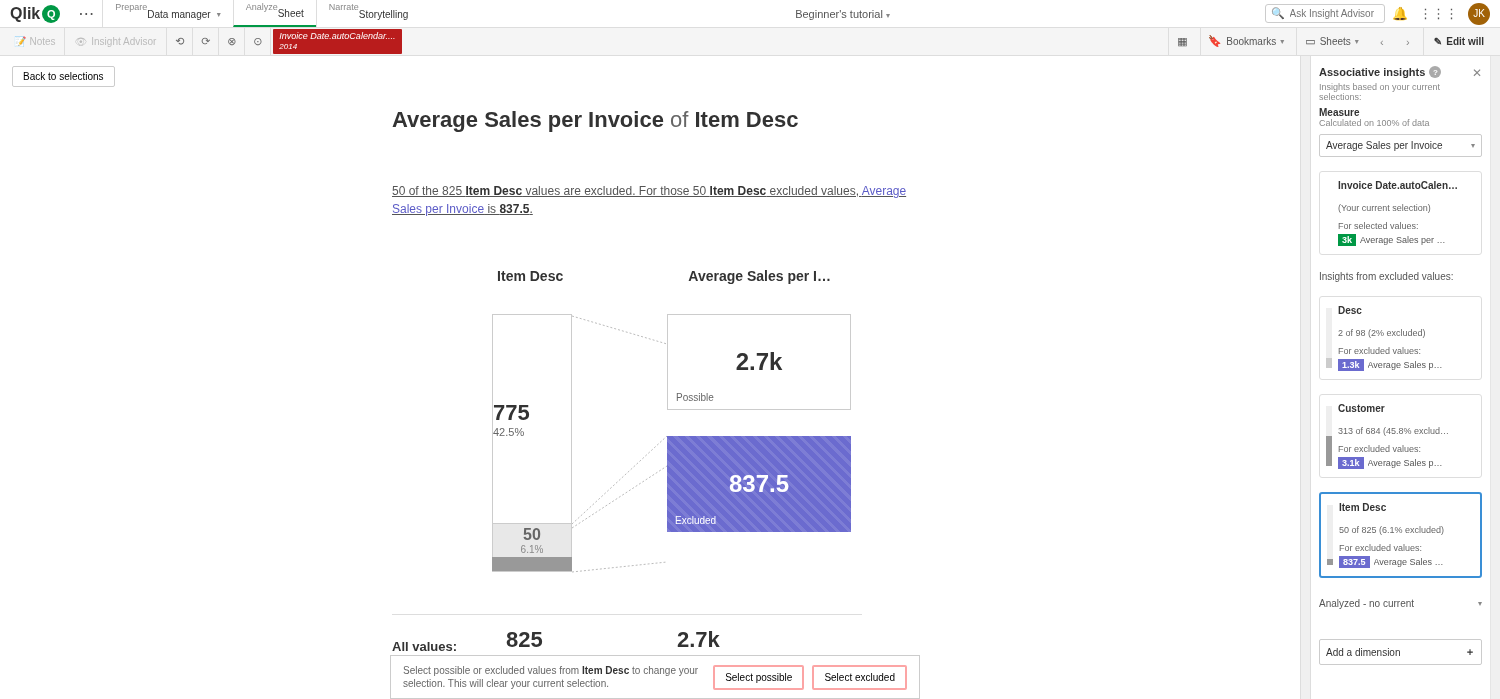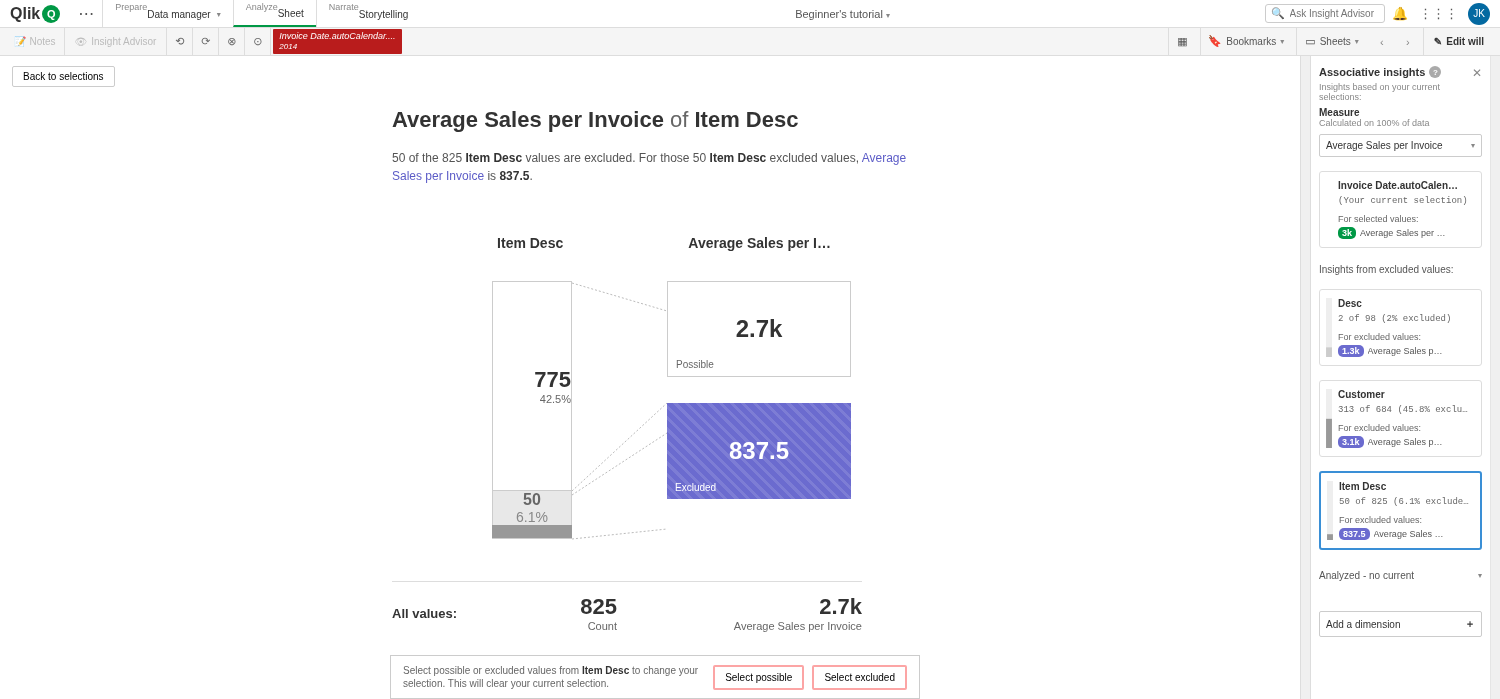--- a/index.html
+++ b/index.html
@@ -15,21 +15,21 @@
 .nav-tab.active { border-bottom: 2px solid #009845; }
 .nav-tab-top { font-size: 9px; color: #888; }
 .nav-tab-bottom { font-size: 10px; color: #333; display: flex; align-items: center; gap: 6px; }
 .dropdown-chevron { font-size: 8px; color: #888; }
 .center-title { flex: 1; text-align: center; font-size: 11px; color: #555; }
 .search-box { display: flex; align-items: center; border: 1px solid #ccc; border-radius: 3px; padding: 2px 6px; width: 120px; margin-right: 8px; }
 .search-box input { border: none; outline: none; font-size: 10px; width: 90px; color: #888; }
 .search-icon { color: #888; font-size: 11px; margin-right: 4px; }
 .top-icons { display: flex; align-items: center; gap: 10px; padding-right: 10px; }
 .bell-icon, .grid-icon { font-size: 13px; color: #555; cursor: pointer; }
-.avatar { width: 22px; height: 22px; border-radius: 50%; background: #0369a1; color: #fff; font-size: 10px; display: flex; align-items: center; justify-content: center; cursor: pointer; }
+.avatar { width: 22px; height: 22px; border-radius: 50%; background: #a16207; color: #fff; font-size: 10px; display: flex; align-items: center; justify-content: center; cursor: pointer; }
 
 
 .toolbar2 { height: 28px; background: #f5f5f5; border-bottom: 1px solid #ddd; display: flex; align-items: center; padding: 0 6px; }
 .notes-btn { font-size: 10px; color: #bbb; padding: 0 8px; display: flex; align-items: center; gap: 3px; border-right: 1px solid #ddd; height: 100%; }
 .insight-btn { font-size: 10px; color: #bbb; padding: 0 10px; display: flex; align-items: center; gap: 4px; border-right: 1px solid #ddd; height: 100%; }
 .sel-tools { display: flex; height: 100%; }
 .sel-tool { width: 26px; display: flex; align-items: center; justify-content: center; border-right: 1px solid #ddd; color: #666; font-size: 11px; cursor: pointer; }
 .sel-pill { background: #b91c1c; color: #fff; font-size: 9px; padding: 2px 6px; border-radius: 1px; margin-left: 2px; line-height: 1.2; font-style: italic; }
 .sel-pill-sub { font-size: 8px; }
 .toolbar2-right { margin-left: auto; display: flex; align-items: center; gap: 4px; height: 100%; }
@@ -41,53 +41,53 @@
 
 .main-area { display: flex; position: absolute; top: 56px; bottom: 0; left: 0; right: 0; }
 .left-pane { flex: 1; position: relative; padding: 10px 16px 0 12px; overflow: hidden; }
 .back-btn { border: 1px solid #ccc; border-radius: 2px; padding: 4px 10px; font-size: 10px; cursor: pointer; background: #fff; }
 
 .content-center { margin-left: 380px; margin-top: 20px; }
 .main-title { font-size: 22px; color: #333; }
 .main-title .bold { font-weight: 600; }
 .main-title .light { font-weight: 400; color: #666; }
 
-.summary-line { margin-top: 16px; font-size: 12px; color: #555; max-width: 520px; line-height: 1.5; }
+.summary-line { margin-top: 49px; font-size: 12px; color: #555; max-width: 520px; line-height: 1.5; text-decoration: underline; }
 .summary-line .bold { font-weight: 600; color: #333; }
 .summary-line a { color: #5c5cc7; text-decoration: none; }
 
 .chart-area { margin-top: 50px; position: relative; width: 470px; }
 .chart-headers { display: flex; }
 .ch-left { width: 180px; font-size: 14px; font-weight: 600; text-align: center; }
 .ch-right { width: 200px; margin-left: 80px; font-size: 14px; font-weight: 600; text-align: left; }
 
 .bars-container { display: flex; margin-top: 30px; position: relative; height: 280px; }
 .bar-left { width: 80px; margin-left: 100px; }
-.bar-possible { width: 80px; height: 210px; border: 1px solid #ccc; background: #fff; display: flex; flex-direction: column; align-items: flex-end; justify-content: center; }
+.bar-possible { width: 80px; height: 210px; border: 1px solid #ccc; background: #fff; display: flex; flex-direction: column; align-items: flex-start; justify-content: center; }
 .bar-possible .val { font-size: 22px; font-weight: 600; }
 .bar-possible .pct { font-size: 11px; color: #666; }
 .bar-excluded { width: 80px; height: 48px; background: #e8e8e8; border: 1px solid #ccc; border-top: none; display: flex; flex-direction: column; align-items: center; justify-content: center; }
 .bar-excluded-inner { height: 34px; display: flex; flex-direction: column; align-items: center; justify-content: center; }
 .bar-excluded .val { font-size: 16px; font-weight: 600; color: #666; }
-.bar-excluded .pct { font-size: 14px; color: #888; }
+.bar-excluded .pct { font-size: 10px; color: #888; }
 .bar-bottom-strip { width: 80px; height: 14px; background: #999; }
 
 .right-boxes { margin-left: 95px; display: flex; flex-direction: column; gap: 26px; }
 .box-possible { width: 184px; height: 96px; border: 1px solid #ccc; background: #fff; display: flex; flex-direction: column; align-items: center; justify-content: center; position: relative; }
 .box-possible .big { font-size: 24px; font-weight: 600; }
 .box-possible .lbl { font-size: 10px; color: #666; position: absolute; bottom: 6px; left: 8px; }
 .box-excluded { width: 184px; height: 96px; background: #6b6bcf; background-image: repeating-linear-gradient(45deg, rgba(255,255,255,0.12) 0, rgba(255,255,255,0.12) 3px, transparent 3px, transparent 8px); display: flex; flex-direction: column; align-items: center; justify-content: center; position: relative; color: #fff; }
 .box-excluded .big { font-size: 24px; font-weight: 600; }
 .box-excluded .lbl { font-size: 10px; position: absolute; bottom: 6px; left: 8px; }
 
 .connector-lines { position: absolute; left: 180px; top: 0; width: 95px; height: 100%; pointer-events: none; }
 
 .all-values-row { display: flex; align-items: center; margin-top: 20px; border-top: 1px solid #ddd; padding-top: 12px; width: 470px; }
 .all-values-label { width: 80px; font-size: 13px; font-weight: 600; }
-.av-col { text-align: right; }
+.av-col { text-align: left; }
 .av-col .big { font-size: 22px; font-weight: 600; }
 .av-col .sm { font-size: 11px; color: #666; }
 .av-col1 { width: 120px; margin-left: 40px; }
 .av-col2 { width: 200px; margin-left: 60px; }
 
 .reveal-btn { margin-top: 30px; margin-left: 300px; border: 1px solid #ccc; border-radius: 2px; padding: 5px 10px; font-size: 10px; background: #fff; cursor: pointer; display: inline-flex; align-items: center; gap: 5px; }
 
 .bottom-bar { position: absolute; bottom: 0; left: 390px; width: 530px; border: 1px solid #ccc; background: #fff; padding: 8px 12px; display: flex; align-items: center; font-size: 10px; color: #666; }
 .bottom-bar .txt { flex: 1; line-height: 1.3; }
 .bottom-bar .txt .bold { font-weight: 600; color: #333; }
@@ -102,24 +102,24 @@
 .rp-header { display: flex; align-items: center; gap: 4px; font-size: 11px; font-weight: 600; color: #333; }
 .rp-header .help-icon { width: 12px; height: 12px; border-radius: 50%; background: #aaa; color: #fff; font-size: 8px; display: flex; align-items: center; justify-content: center; }
 .rp-close { position: absolute; top: 10px; right: 8px; font-size: 12px; color: #888; cursor: pointer; }
 .rp-sub { font-size: 9px; color: #888; margin-top: 4px; }
 .rp-section-label { font-size: 10px; font-weight: 600; margin-top: 5px; }
 .rp-sublabel { font-size: 9px; color: #888; }
 .rp-select { border: 1px solid #ccc; border-radius: 2px; margin-top: 6px; padding: 5px 6px; font-size: 10px; display: flex; align-items: center; justify-content: space-between; cursor: pointer; }
 .rp-card { border: 1px solid #ddd; border-radius: 3px; margin-top: 14px; padding: 8px 8px 8px 18px; font-size: 10px; cursor: pointer; position: relative; }
 .rp-card.selected { border: 2px solid #3a8fd6; }
 .rp-card .title { font-weight: 600; font-size: 10px; white-space: nowrap; overflow: hidden; text-overflow: ellipsis; }
-.rp-card .sub { font-size: 9px; color: #666; margin-top: 5px; white-space: nowrap; overflow: hidden; text-overflow: ellipsis; font-family: Liberation Mono, monospace; }
+.rp-card .sub { font-size: 9px; color: #666; margin-top: 12px; white-space: nowrap; overflow: hidden; text-overflow: ellipsis; }
 .rp-card .forvals { font-size: 9px; color: #666; margin-top: 8px; }
 .rp-card .metric-row { display: flex; align-items: center; gap: 4px; margin-top: 3px; }
-.badge { padding: 1px 4px; border-radius: 5px; font-size: 9px; font-weight: 600; color: #fff; }
+.badge { padding: 1px 4px; border-radius: 0; font-size: 9px; font-weight: 600; color: #fff; }
 .badge.green { background: #009845; }
 .badge.purple { background: #6b6bcf; }
 .rp-card .metric-txt { font-size: 9px; color: #555; white-space: nowrap; overflow: hidden; text-overflow: ellipsis; }
 .rp-card .spark { position: absolute; left: 4px; top: 8px; bottom: 8px; width: 10px; }
 .spark svg { width: 10px; height: 100%; }
 .rp-insights-from { font-size: 10px; color: #555; margin-top: 16px; }
 .rp-analyzed { margin-top: 20px; font-size: 10px; color: #555; display: flex; align-items: center; justify-content: space-between; cursor: pointer; }
 .rp-add-dim { border: 1px solid #ccc; border-radius: 2px; margin-top: 30px; padding: 5px 6px; font-size: 10px; display: flex; align-items: center; justify-content: space-between; cursor: pointer; }
 .rp-add-dim .plus { font-weight: bold; }
 

